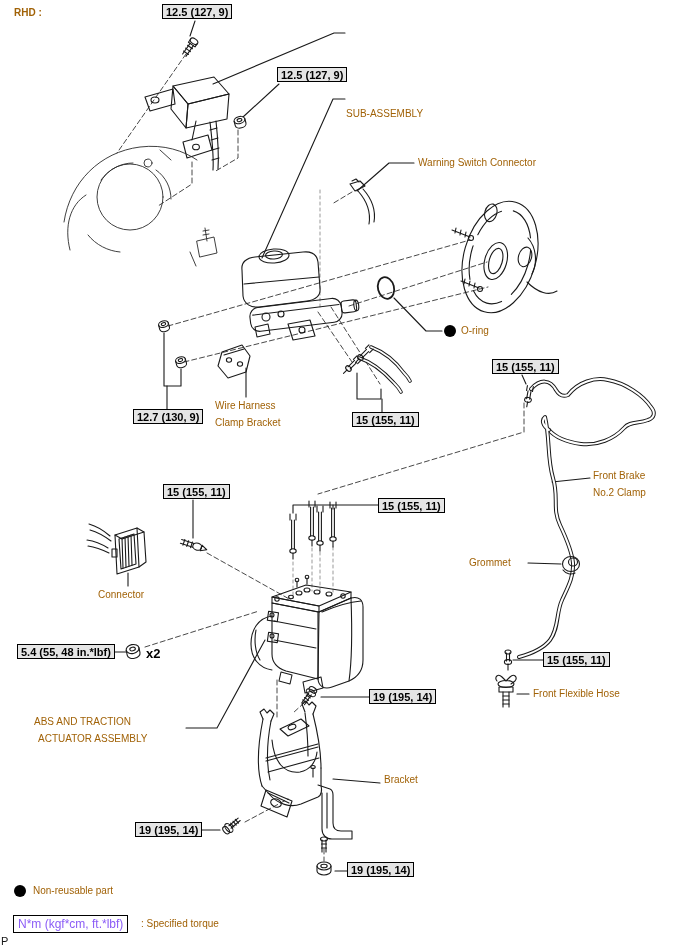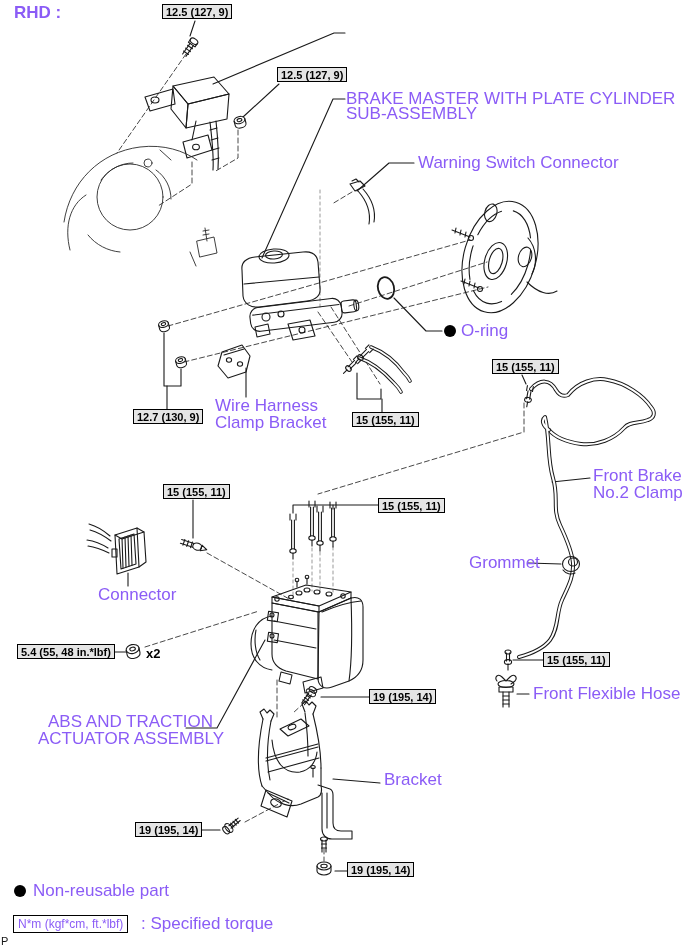--- a/index.html
+++ b/index.html
@@ -1,19 +1,19 @@
 <!DOCTYPE html>
 <html><head>
 <meta charset="utf-8">
 <style>
   html,body{margin:0;padding:0;background:#ffffff;}
   #page{position:relative;width:690px;height:952px;background:#fff;
         font-family:"Liberation Sans", sans-serif;color:#111;overflow:hidden;}
   #art{position:absolute;left:0;top:0;width:690px;height:952px;}
-  .lbl{position:absolute;font-size:17px;line-height:14.5px;color:#8b5cf6;white-space:nowrap;}
+  .lbl{position:absolute;font-size:10px;line-height:14.5px;color:#a16207;white-space:nowrap;}
   .lbl.bold{font-weight:bold;}
   .tq{position:absolute;border:1.6px solid #000;background:#e5e5e5;font-size:11px;
       font-weight:bold;line-height:12px;padding:0.5px 3px;white-space:nowrap;color:#000;}
   .legendbox{position:absolute;border:1.3px solid #000;background:#fff;font-size:12px;
       line-height:14px;padding:1px 4px;white-space:nowrap;color:#8b5cf6;}
   .bullet{position:absolute;width:12px;height:12px;border-radius:50%;background:#000;}
   .x2{position:absolute;font-size:13px;font-weight:bold;color:#000;}
   .pmark{position:absolute;font-size:11px;color:#161616;}
 </style>
 </head>
@@ -421,32 +421,31 @@
 <div class="tq" style="left:163px;top:484px;">15 (155, 11)</div>
 <div class="tq" style="left:378px;top:498px;">15 (155, 11)</div>
 <div class="tq" style="left:543px;top:652px;">15 (155, 11)</div>
 <div class="tq" style="left:17px;top:644px;">5.4 (55, 48 in.*lbf)</div>
 <div class="tq" style="left:369px;top:689px;">19 (195, 14)</div>
 <div class="tq" style="left:135px;top:822px;">19 (195, 14)</div>
 <div class="tq" style="left:347px;top:862px;">19 (195, 14)</div>
 
 <div class="x2" style="left:146px;top:646px;">x2</div>
 
-<div class="lbl" style="left:346px;top:92px;">BRAKE MASTER WITH PLATE CYLINDER</div>
 <div class="lbl" style="left:346px;top:107px;">SUB-ASSEMBLY</div>
 <div class="lbl" style="left:418px;top:156px;">Warning Switch Connector</div>
 <div class="bullet" style="left:444px;top:325px;"></div>
 <div class="lbl" style="left:461px;top:324px;">O-ring</div>
 <div class="lbl" style="left:215px;top:399px;">Wire Harness</div>
 <div class="lbl" style="left:215px;top:416px;">Clamp Bracket</div>
 <div class="lbl" style="left:593px;top:469px;">Front Brake</div>
 <div class="lbl" style="left:593px;top:486px;">No.2 Clamp</div>
 <div class="lbl" style="left:98px;top:588px;">Connector</div>
 <div class="lbl" style="left:469px;top:556px;">Grommet</div>
-<div class="lbl" style="left:48px;top:715px;">ABS AND TRACTION</div>
+<div class="lbl" style="left:34px;top:715px;">ABS AND TRACTION</div>
 <div class="lbl" style="left:38px;top:732px;">ACTUATOR ASSEMBLY</div>
 <div class="lbl" style="left:384px;top:773px;">Bracket</div>
 <div class="lbl" style="left:533px;top:687px;">Front Flexible Hose</div>
 
 <div class="bullet" style="left:14px;top:885px;"></div>
 <div class="lbl" style="left:33px;top:884px;">Non-reusable part</div>
 <div class="legendbox" style="left:13px;top:915px;">N*m (kgf*cm, ft.*lbf)</div>
 <div class="lbl" style="left:141px;top:917px;">: Specified torque</div>
 <div class="pmark" style="left:1px;top:935px;">P</div>
 

